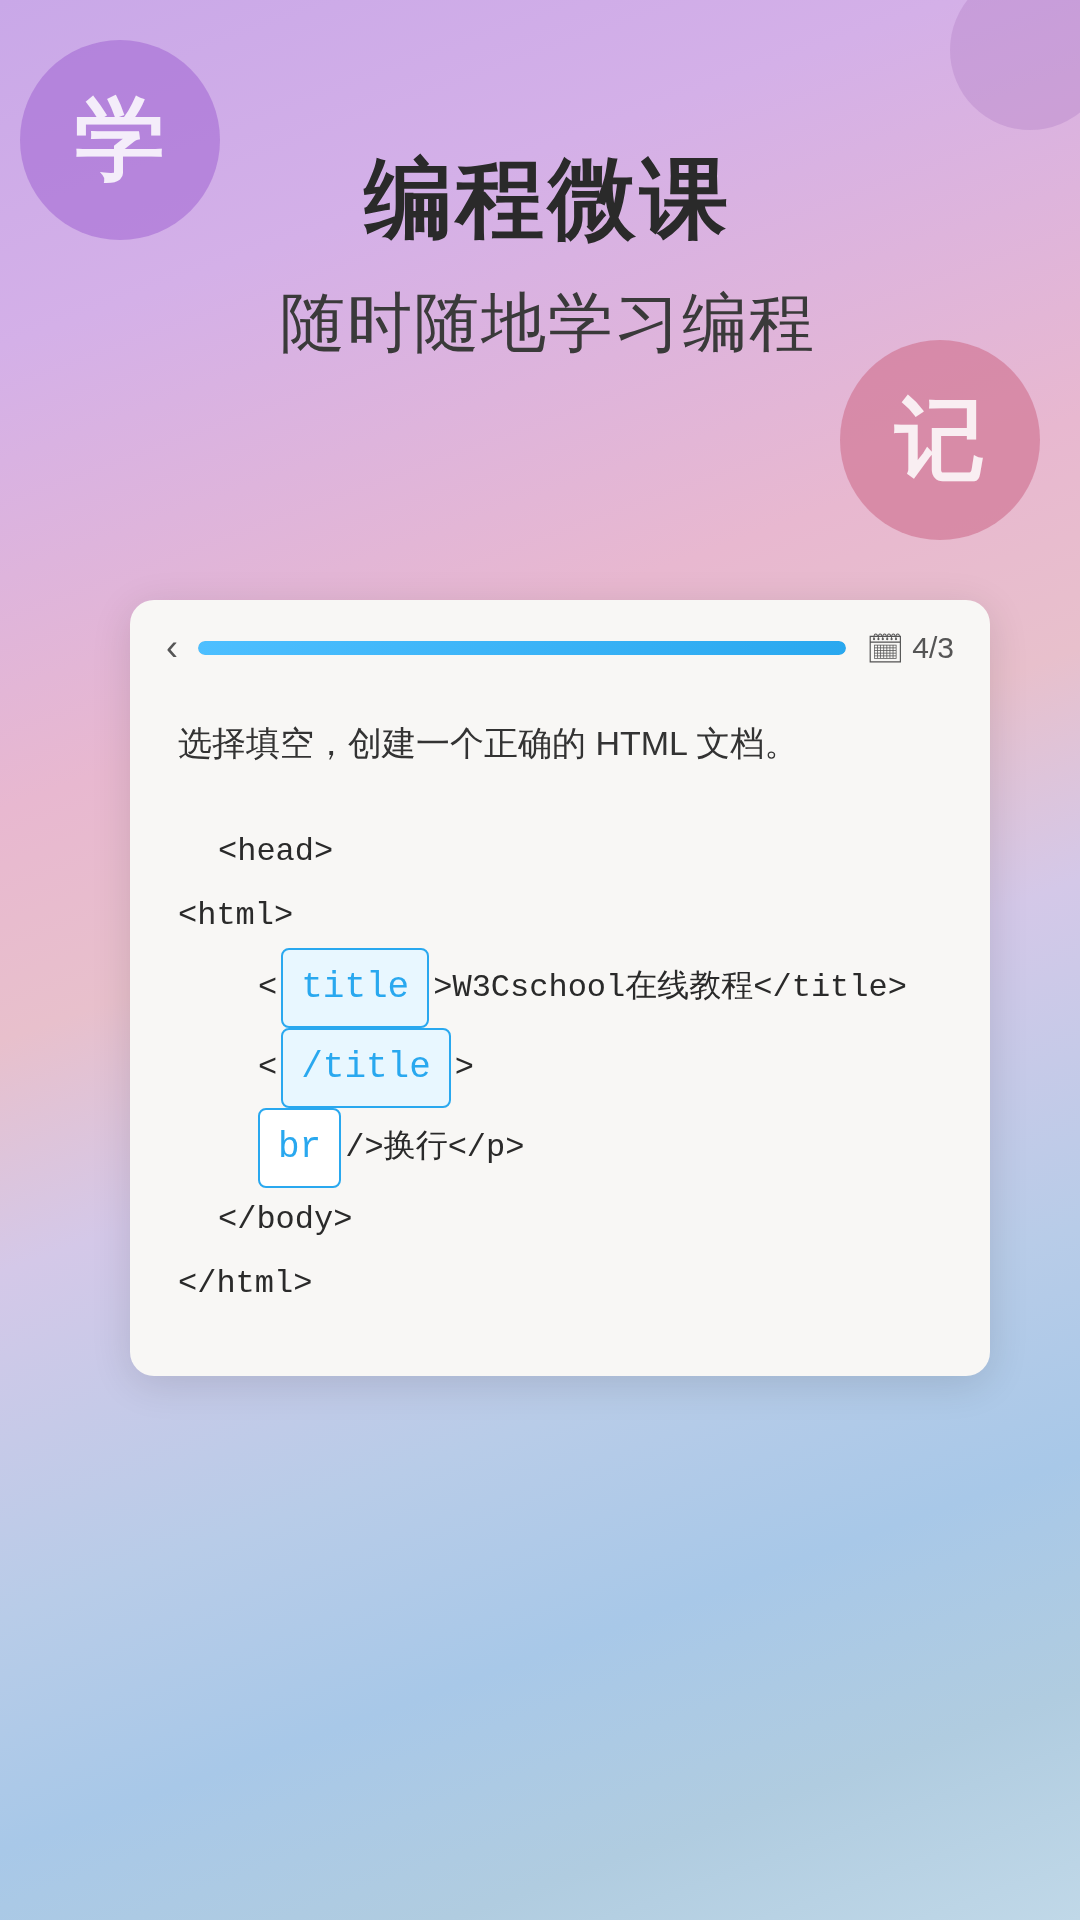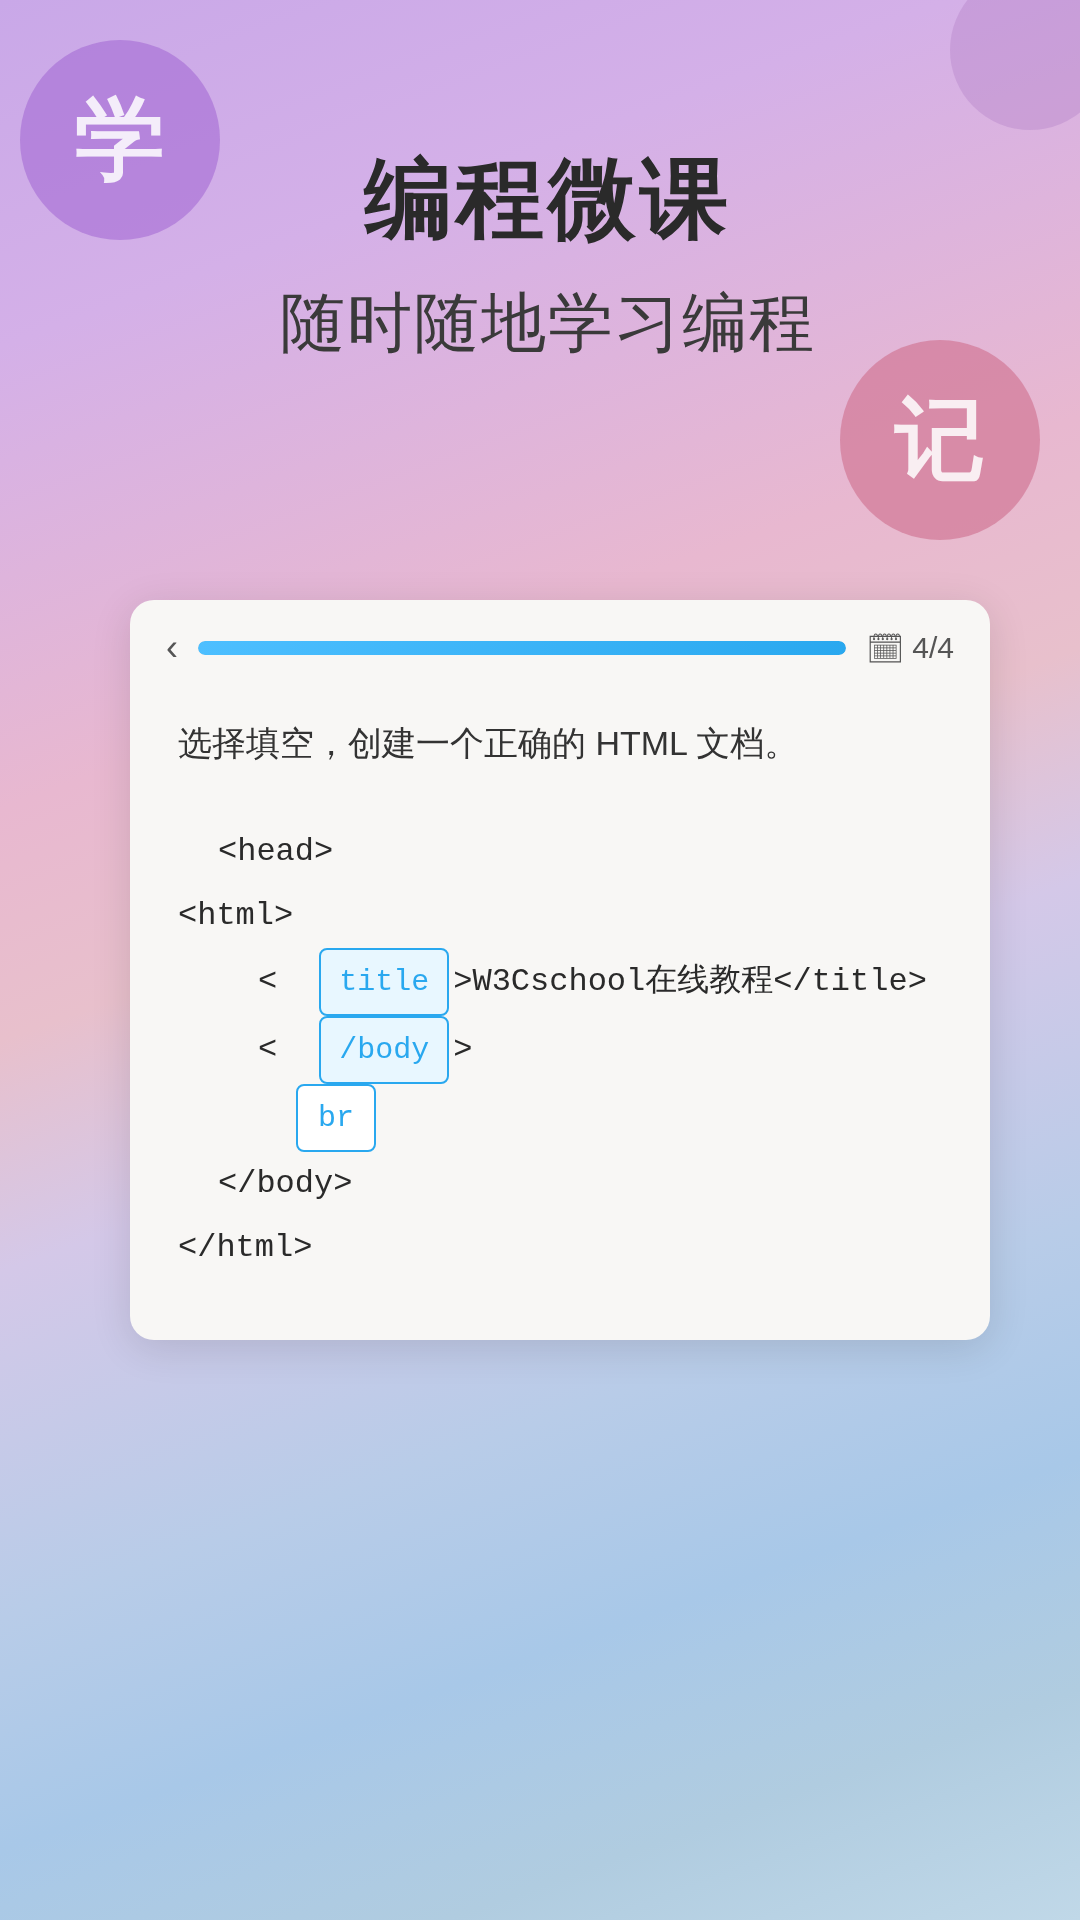--- a/index.html
+++ b/index.html
@@ -189,25 +189,24 @@
 
     
     .chip {
       display: inline-flex;
       align-items: center;
       justify-content: center;
       border: 2px solid #29a8ef;
       border-radius: 8px;
       padding: 2px 18px;
       color: #29a8ef;
-      font-size: 30px;
+      font-size: 36px;
       font-family: 'Courier New', monospace;
       background: white;
       min-width: 80px;
-      margin-left: 38px;
     }
 
     .chip-selected {
       background: #e8f7ff;
       border-color: #29a8ef;
       color: #29a8ef;
     }
 
   </style>
 </head>
@@ -232,21 +231,21 @@
 
 <div class="card">
 
   <div class="card-header">
     <span class="back-btn">‹</span>
     <div class="progress-bar-container">
       <div class="progress-bar-fill"></div>
     </div>
     <div class="page-count">
       <span class="calendar-icon">🗓</span>
-      <span>4/4</span>
+      <span>4/3</span>
     </div>
   </div>
 
   <div class="card-content">
 
     <div class="question-text">选择填空，创建一个正确的 HTML 文档。</div>
 
     <div class="code-area">
 
       <div class="code-line indent1">
@@ -258,27 +257,28 @@
       </div>
 
       <div class="code-line indent2">
         <span>&lt;</span>
         <span class="chip chip-selected">title</span>
         <span>&gt;W3Cschool在线教程&lt;/title&gt;</span>
       </div>
 
       <div class="code-line indent2">
         <span>&lt;</span>
-        <span class="chip chip-selected">/body</span>
+        <span class="chip chip-selected">/title</span>
         <span>&gt;</span>
       </div>
 
 
       <div class="code-line indent2">
         <span class="chip">br</span>
+        <span>/&gt;换行&lt;/p&gt;</span>
       </div>
 
       <div class="code-line indent1">
         <span>&lt;/body&gt;</span>
       </div>
 
       <div class="code-line">
         <span>&lt;/html&gt;</span>
       </div>
 

